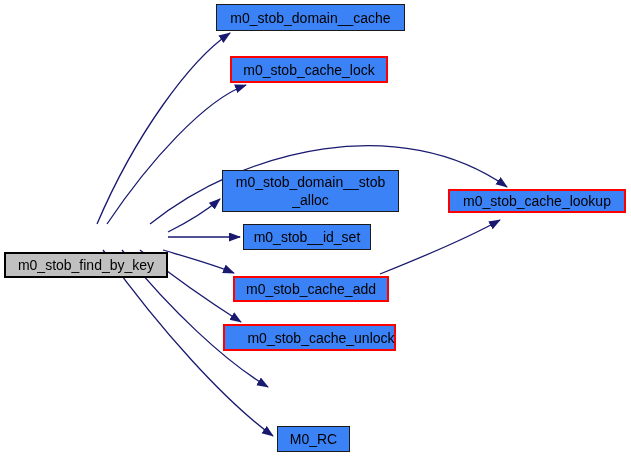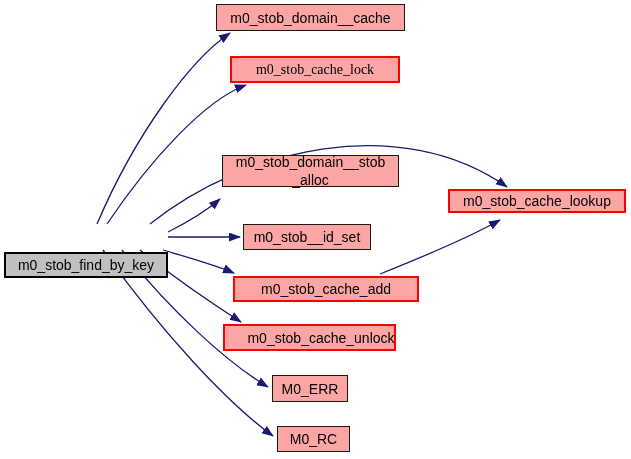--- a/index.html
+++ b/index.html
@@ -22,42 +22,42 @@
     width: 631px;
     height: 459px;
   }
   .node {
     position: absolute;
     box-sizing: border-box;
     display: flex;
     flex-direction: column;
     align-items: center;
     justify-content: center;
-    background: #fca5a5;
+    background: #3b82f6;
     color: #000000;
     font-size: 14px;
     line-height: 18px;
     text-align: center;
     white-space: nowrap;
     cursor: pointer;
   }
   .node.normal    { border: 1px solid #1a1a1a; }
   .node.highlight { border: 2px solid #ff0000; }
   .node.focus {
     border: 2px solid #000000;
     background: #c0c0c0;
     cursor: default;
   }
   
   #n-find          { left: 4px;   top: 224px; width: 164px; height: 26px; margin-top: 28px; }
   #n-domain-cache  { left: 216px; top: 4px;   width: 189px; height: 27px; }
-  #n-cache-lock    { left: 230px; top: 56px;  width: 170px; height: 27px; font-family: Liberation Serif, serif; }
-  #n-stob-alloc    { left: 222px; top: 155px; width: 177px; height: 32px; }
+  #n-cache-lock    { left: 230px; top: 56px;  width: 158px; height: 27px; }
+  #n-stob-alloc    { left: 222px; top: 170px; width: 177px; height: 42px; }
   #n-id-set        { left: 243px; top: 224px; width: 128px; height: 26px; }
-  #n-cache-add     { left: 233px; top: 276px; width: 186px; height: 26px; }
+  #n-cache-add     { left: 233px; top: 276px; width: 156px; height: 26px; }
   #n-cache-unlock  { left: 223px; top: 324px; width: 173px; height: 27px; padding-left: 23px; }
   #n-m0-err        { left: 272px; top: 375px; width: 76px;  height: 27px; }
   #n-m0-rc         { left: 277px; top: 426px; width: 73px;  height: 26px; }
   #n-cache-lookup  { left: 448px; top: 189px; width: 178px; height: 24px; }
 </style>
 </head>
 <body>
 
 <div class="canvas">
 
@@ -103,23 +103,20 @@
   </div>
 
   <div id="n-cache-add" class="node highlight">
     <span>m0_stob_cache_add</span>
   </div>
 
   <div id="n-cache-unlock" class="node highlight">
     <span>m0_stob_cache_unlock</span>
   </div>
 
-  <div id="n-m0-err" class="node normal">
-    <span>M0_ERR</span>
-  </div>
 
   <div id="n-m0-rc" class="node normal">
     <span>M0_RC</span>
   </div>
 
   <div id="n-cache-lookup" class="node highlight">
     <span>m0_stob_cache_lookup</span>
   </div>
 
 </div>

